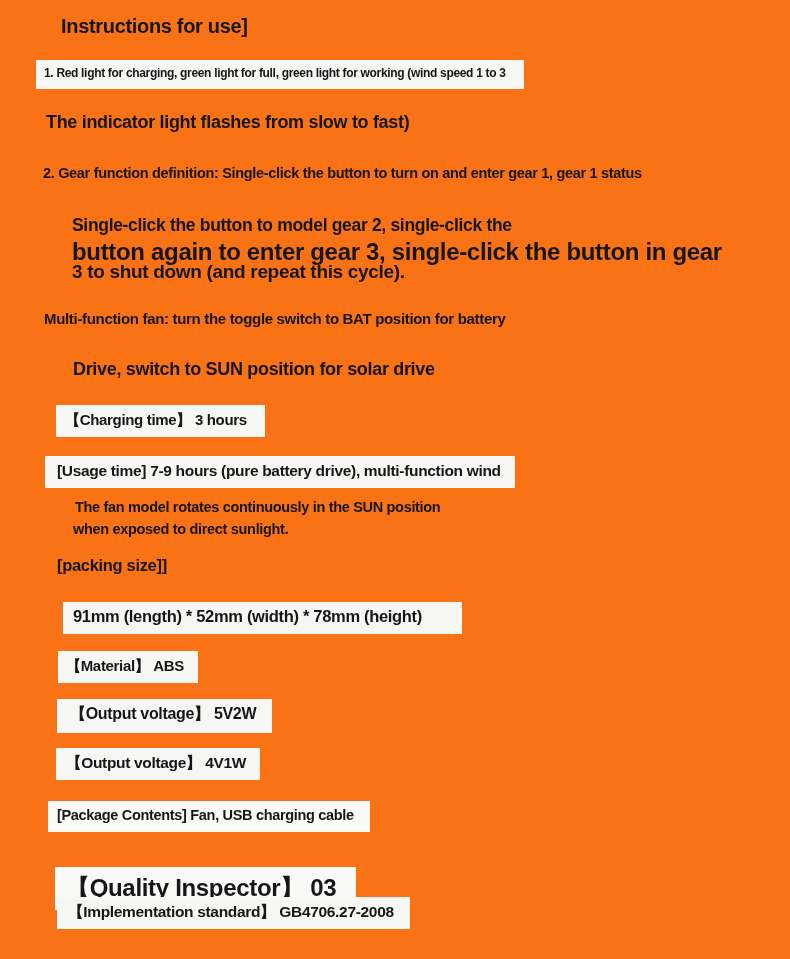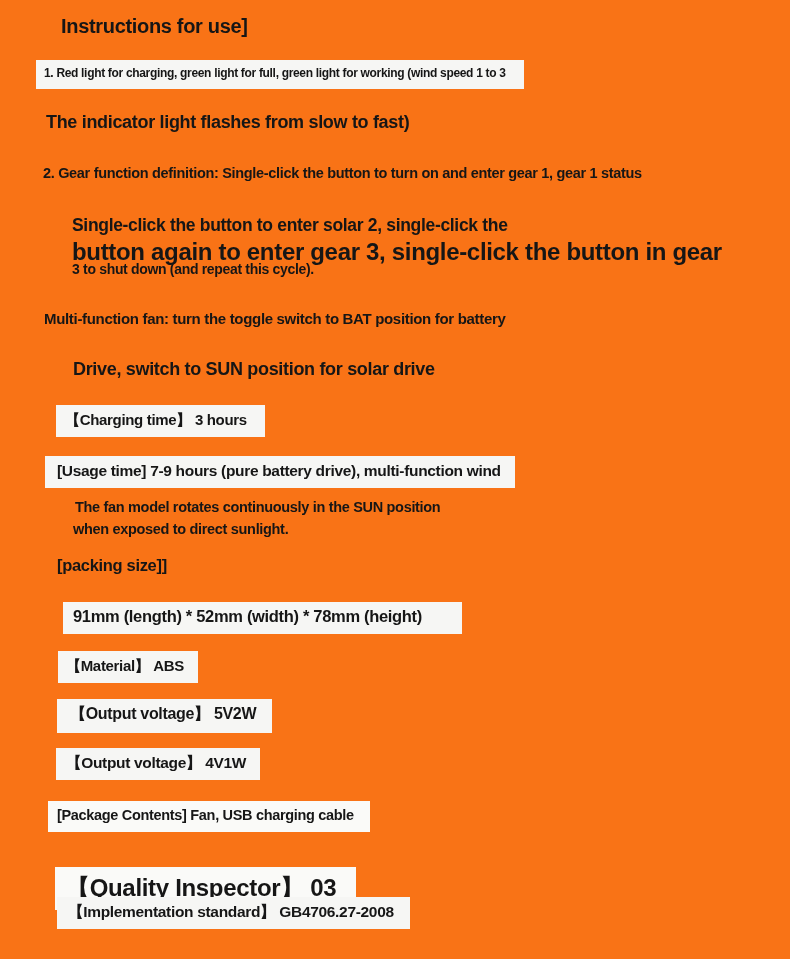--- a/index.html
+++ b/index.html
@@ -22,21 +22,21 @@
   }
   .hl{background:#f6f6f4;}
   .hlf{background:#fafaf8;}
 
   .t   {left:61px;  top:16px;  font-size:20px;}
   .l0  {left:36px;  top:60px;  font-size:12px; padding:7px 18px 9px 8px;}
   .l1  {left:46px;  top:113px; font-size:18px;}
   .l2  {left:43px;  top:166px; font-size:14.5px;}
   .l3  {left:72px;  top:216px; font-size:17.5px;}
   .l4  {left:72px;  top:239px; font-size:24px;}
-  .l5  {left:72px;  top:262px; font-size:14px;}
+  .l5  {left:72px;  top:262px; font-size:19px;}
   .l6  {left:44px;  top:311px; font-size:15px;}
   .l7  {left:73px;  top:360px; font-size:18px;}
   .l8  {left:56px;  top:405px; font-size:15px;   padding:7px 18px 9px 9px;}
   .l9  {left:45px;  top:456px; font-size:15.5px; padding:7px 14px 9px 12px;}
   .l10 {left:75px;  top:500px; font-size:14.5px;}
   .l11 {left:73px;  top:522px; font-size:14.5px;}
   .l12 {left:57px;  top:557px; font-size:16.5px;}
   .l13 {left:63px;  top:602px; font-size:16.5px; padding:6px 40px 9px 10px;}
   .l14 {left:58px;  top:651px; font-size:15px;   padding:7px 14px 9px 8px;}
   .l15 {left:57px;  top:699px; font-size:16px;   padding:7px 16px 10px 13px;}
@@ -51,21 +51,21 @@
 <div class="page">
 
   <div class="ln t">Instructions for use]</div>
 
   <div class="ln l0 hl">1. Red light for charging, green light for full, green light for working (wind speed 1 to 3</div>
 
   <div class="ln l1">The indicator light flashes from slow to fast)</div>
 
   <div class="ln l2">2. Gear function definition: Single-click the button to turn on and enter gear 1, gear 1 status</div>
 
-  <div class="ln l3">Single-click the button to enter solar 2, single-click the</div>
+  <div class="ln l3">Single-click the button to model gear 2, single-click the</div>
 
   <div class="ln l4">button again to enter gear 3, single-click the button in gear</div>
 
   <div class="ln l5">3 to shut down (and repeat this cycle).</div>
 
   <div class="ln l7">Drive, switch to SUN position for solar drive</div>
 
   <div class="ln l6">Multi-function fan: turn the toggle switch to BAT position for battery</div>
 
   <div class="ln l8 hl">【Charging time】 3 hours</div>

